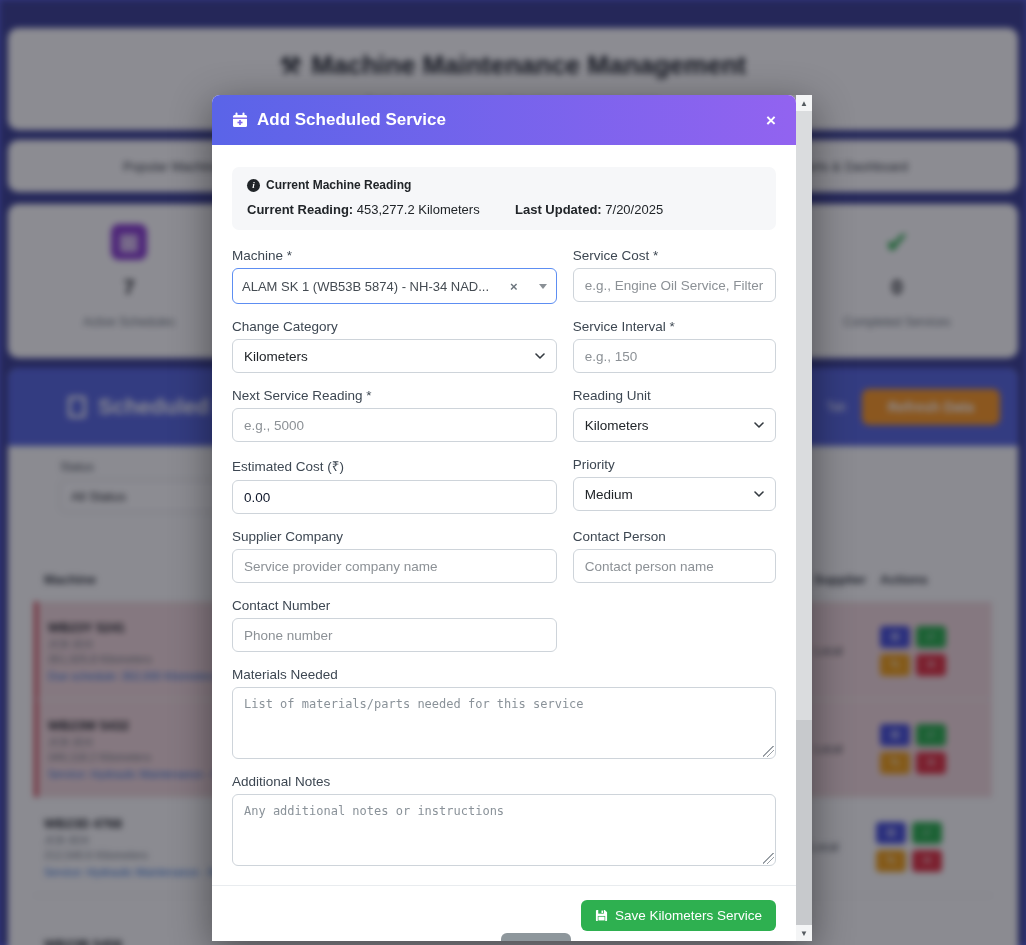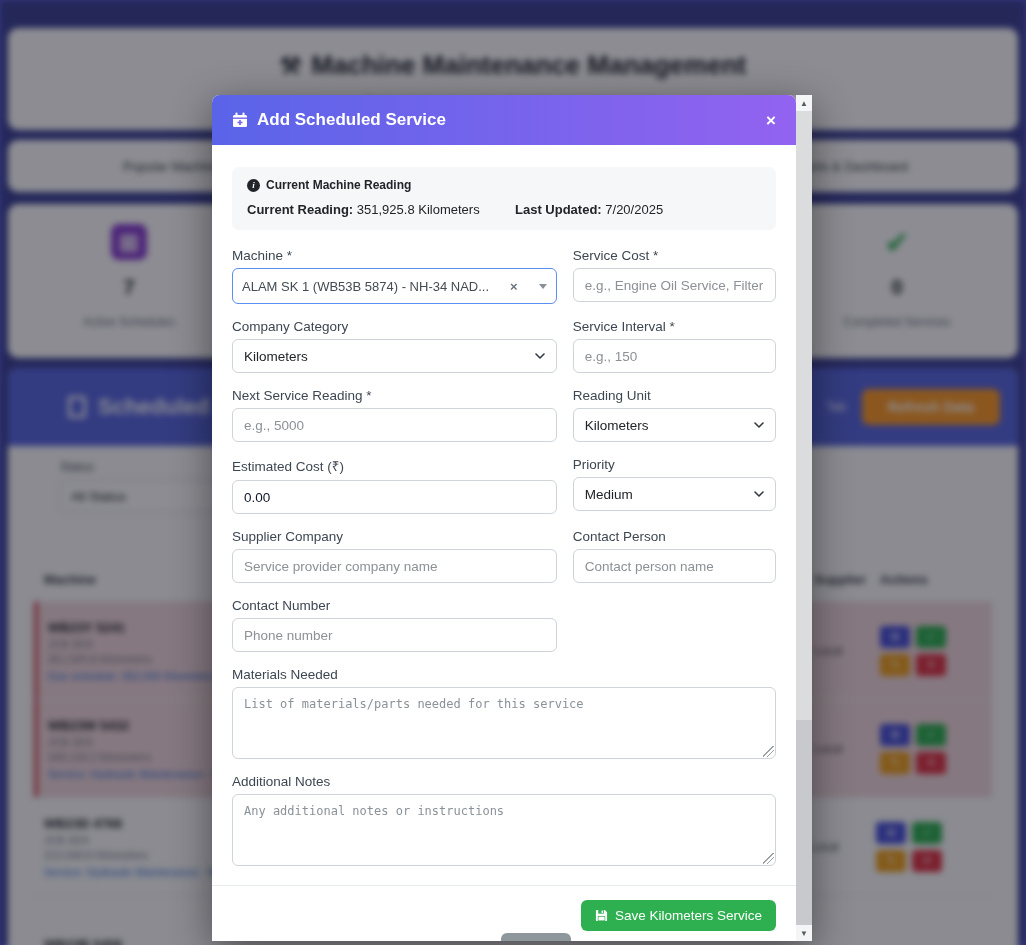--- a/index.html
+++ b/index.html
@@ -239,21 +239,21 @@
     </div>
 
     <div class="modal-body">
       <div class="info-box">
         <div class="info-head">
           <span class="info-ic">i</span>
           <span>Current Machine Reading</span>
         </div>
         <div class="info-row">
           <span class="info-col1">
-            <span class="b">Current Reading:</span>&nbsp;<span>351,925.8 Kilometers</span>
+            <span class="b">Current Reading:</span>&nbsp;<span>453,277.2 Kilometers</span>
           </span>
           <span class="info-col2">
             <span class="b">Last Updated:</span>&nbsp;<span>7/20/2025</span>
           </span>
         </div>
       </div>
 
       <div class="form-grid">
         <div class="field">
           <label>Machine *</label>
@@ -262,21 +262,21 @@
             <span class="sel2-x">×</span>
             <span class="sel2-caret"></span>
           </div>
         </div>
         <div class="field">
           <label>Service Cost *</label>
           <input class="inp" placeholder="e.g., Engine Oil Service, Filter Change" style="">
         </div>
 
         <div class="field">
-          <label>Company Category</label>
+          <label>Change Category</label>
           <div class="sel">
             <span>Kilometers</span>
             <svg class="chev" viewBox="0 0 10 10">
                 <path d="M1 3 L5 7 L9 3" fill="none" stroke="#343a40" stroke-width="1.6" stroke-linecap="round" stroke-linejoin="round"></path>
               </svg>
           </div>
         </div>
         <div class="field">
           <label>Service Interval *</label>
           <input class="inp" placeholder="e.g., 150" style="">

